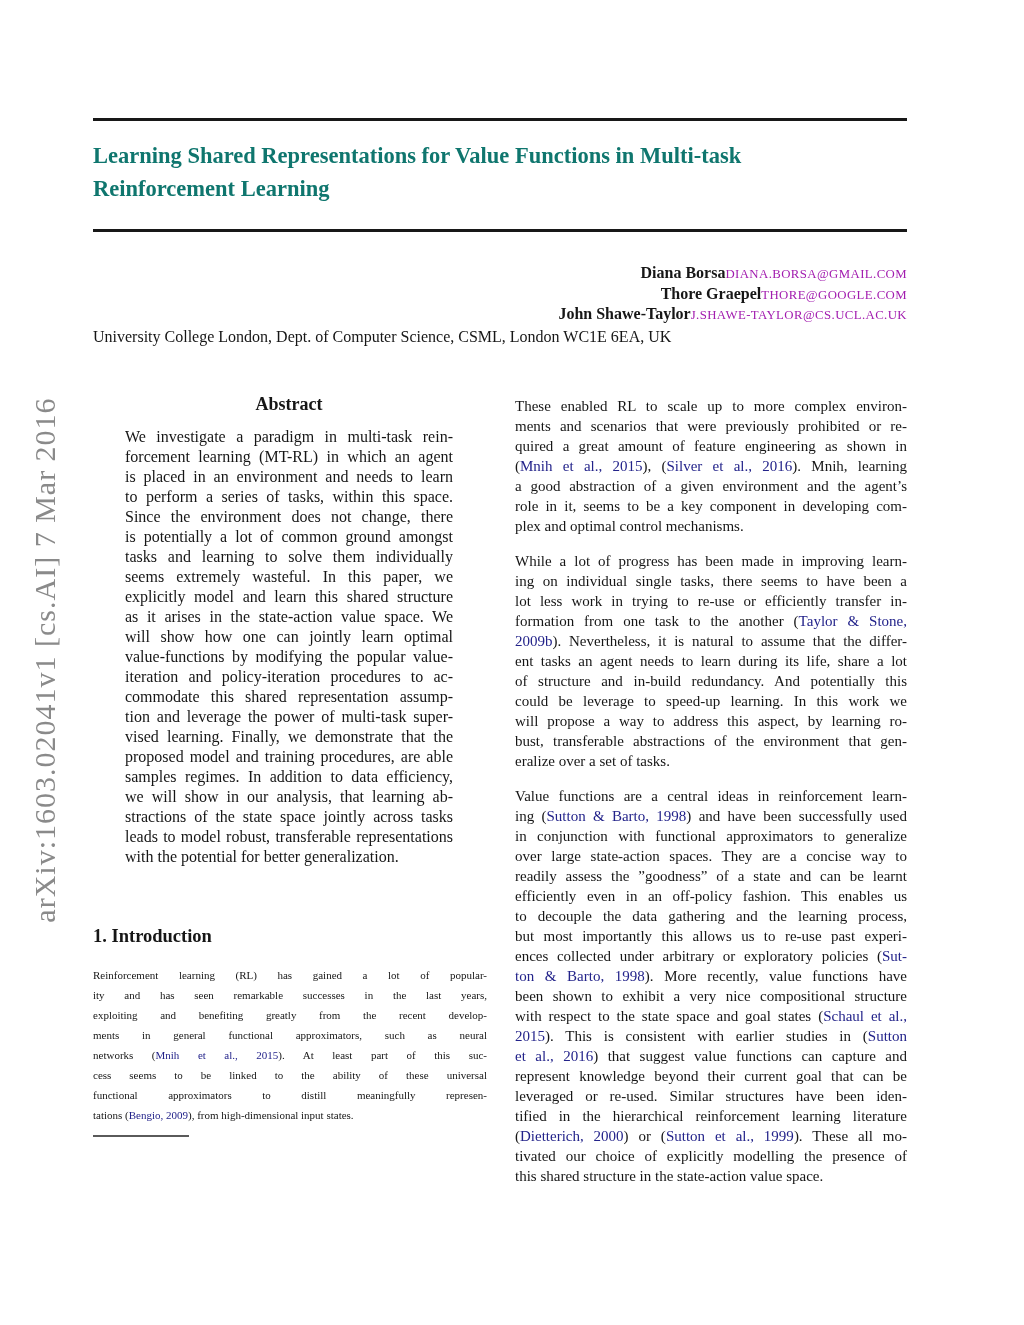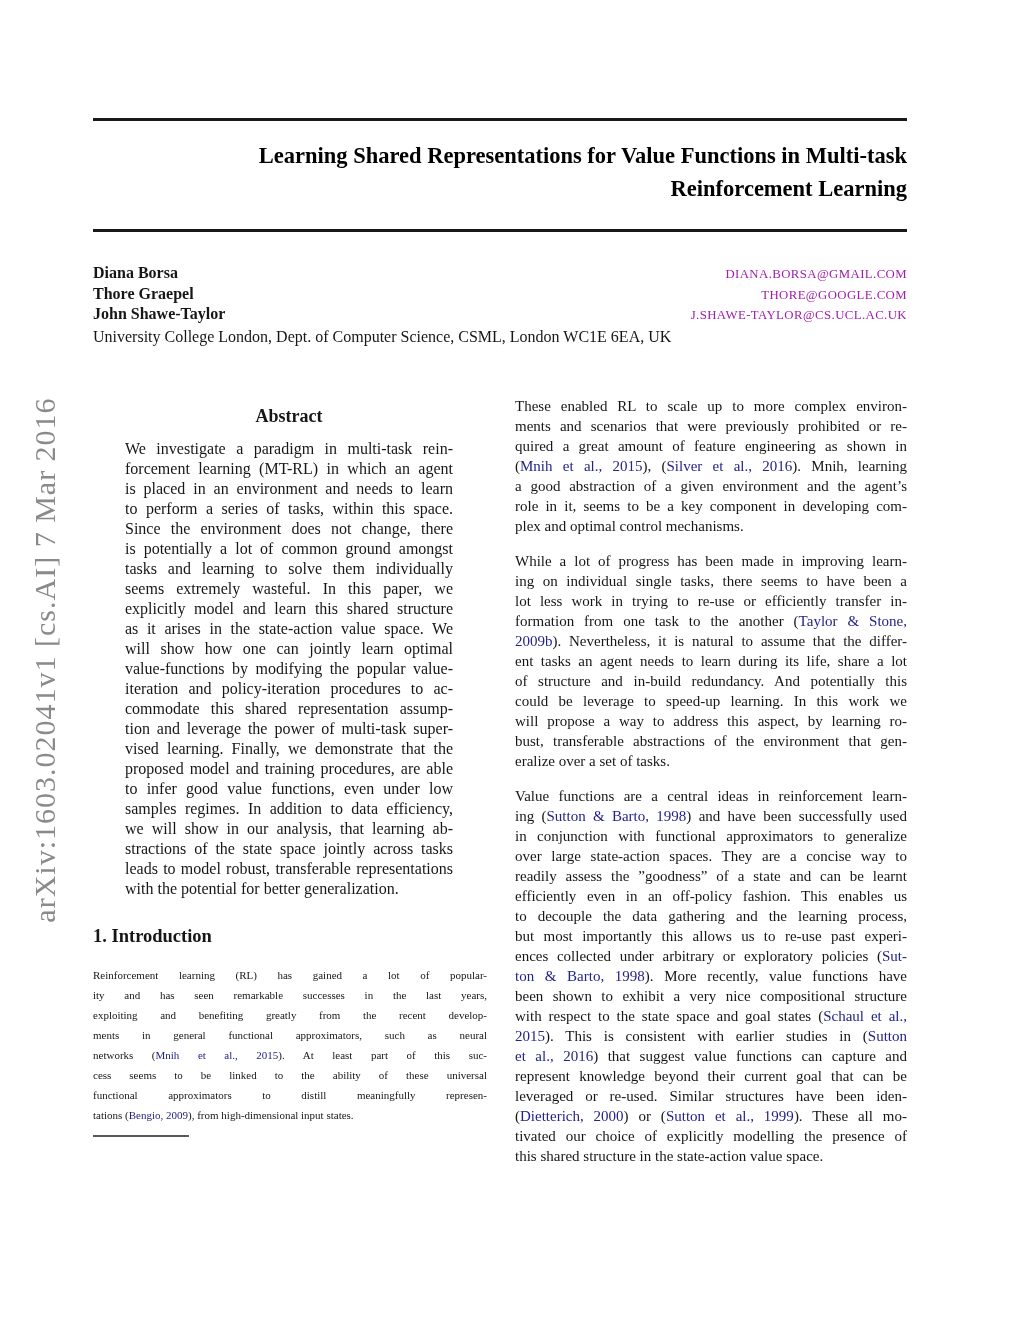--- a/index.html
+++ b/index.html
@@ -23,32 +23,32 @@
     color:var(--watermark-gray,#8a8a8a);
     white-space:nowrap;
   }
 
   .rule { position:absolute; left:93px; width:814px; height:2.5px; background:#181818; }
   .rule-top { top:118px; }
   .rule-bottom { top:229px; }
 
   .title {
     position:absolute; left:93px; top:139px; width:814px;
-    text-align:right; font-size:22.5px; font-weight:bold;
-    line-height:33px; color:#000000;
+    text-align:left; font-size:22.5px; font-weight:bold;
+    line-height:33px; color:#0f766e;
   }
 
   .authors { position:absolute; left:93px; top:264px; width:814px; }
-  .author-row { display:flex; justify-content:space-between; align-items:baseline; height:20.5px; }
+  .author-row { display:flex; justify-content:flex-end; align-items:baseline; height:20.5px; }
   .author-name { font-weight:bold; font-size:16px; }
   .author-email { font-size:12.8px; letter-spacing:0.4px; color:#a21caf; text-decoration:none; }
 
   .affiliation { position:absolute; left:93px; top:328px; width:760px; font-size:16px; }
 
-  .abstract-block { position:absolute; left:125px; top:394px; width:328px;margin-top:12px; }
+  .abstract-block { position:absolute; left:125px; top:394px; width:328px; }
   .abstract-heading { text-align:center; font-weight:bold; font-size:18px; }
   .abstract-body { margin-top:12px; font-size:16px; }
 
   .tline { line-height:20px; text-align:justify; text-align-last:justify; }
   .tline.last { text-align-last:left; }
 
   .section-heading { position:absolute; left:93px; top:926px; font-size:18.5px; font-weight:bold; }
   .intro-body { position:absolute; left:93px; top:965px; width:394px; font-size:11px; }
   .footnote-rule { position:absolute; left:93px; top:1135px; width:96px; height:1.5px; background:#5a5a5a; }
 
@@ -103,21 +103,20 @@
         <div class="tline"><span>seems extremely wasteful. In this paper, we</span></div>
         <div class="tline"><span>explicitly model and learn this shared structure</span></div>
         <div class="tline"><span>as it arises in the state-action value space. We</span></div>
         <div class="tline"><span>will show how one can jointly learn optimal</span></div>
         <div class="tline"><span>value-functions by modifying the popular value-</span></div>
         <div class="tline"><span>iteration and policy-iteration procedures to ac-</span></div>
         <div class="tline"><span>commodate this shared representation assump-</span></div>
         <div class="tline"><span>tion and leverage the power of multi-task super-</span></div>
         <div class="tline"><span>vised learning. Finally, we demonstrate that the</span></div>
         <div class="tline"><span>proposed model and training procedures, are able</span></div>
-        <div class="tline"><span>to infer good value functions, even under low</span></div>
         <div class="tline"><span>samples regimes. In addition to data efficiency,</span></div>
         <div class="tline"><span>we will show in our analysis, that learning ab-</span></div>
         <div class="tline"><span>stractions of the state space jointly across tasks</span></div>
         <div class="tline"><span>leads to model robust, transferable representations</span></div>
         <div class="tline last"><span>with the potential for better generalization.</span></div>
       </div>
   </div>
 
   <div class="section-heading">1. Introduction</div>
 
@@ -167,19 +166,20 @@
         <div class="tline"><span>to decouple the data gathering and the learning process,</span></div>
         <div class="tline"><span>but most importantly this allows us to re-use past experi-</span></div>
         <div class="tline"><span>ences collected under arbitrary or exploratory policies (</span><span class="cite">Sut-</span></div>
         <div class="tline"><span class="cite">ton &amp; Barto, 1998</span><span>). More recently, value functions have</span></div>
         <div class="tline"><span>been shown to exhibit a very nice compositional structure</span></div>
         <div class="tline"><span>with respect to the state space and goal states (</span><span class="cite">Schaul et al.,</span></div>
         <div class="tline"><span class="cite">2015</span><span>). This is consistent with earlier studies in (</span><span class="cite">Sutton</span></div>
         <div class="tline"><span class="cite">et al., 2016</span><span>) that suggest value functions can capture and</span></div>
         <div class="tline"><span>represent knowledge beyond their current goal that can be</span></div>
         <div class="tline"><span>leveraged or re-used. Similar structures have been iden-</span></div>
+        <div class="tline"><span>tified in the hierarchical reinforcement learning literature</span></div>
         <div class="tline"><span>(</span><span class="cite">Dietterich, 2000</span><span>) or (</span><span class="cite">Sutton et al., 1999</span><span>). These all mo-</span></div>
         <div class="tline"><span>tivated our choice of explicitly modelling the presence of</span></div>
         <div class="tline last"><span>this shared structure in the state-action value space.</span></div>
       </div>
   </div>
 
 </div>
 
 </body></html>

